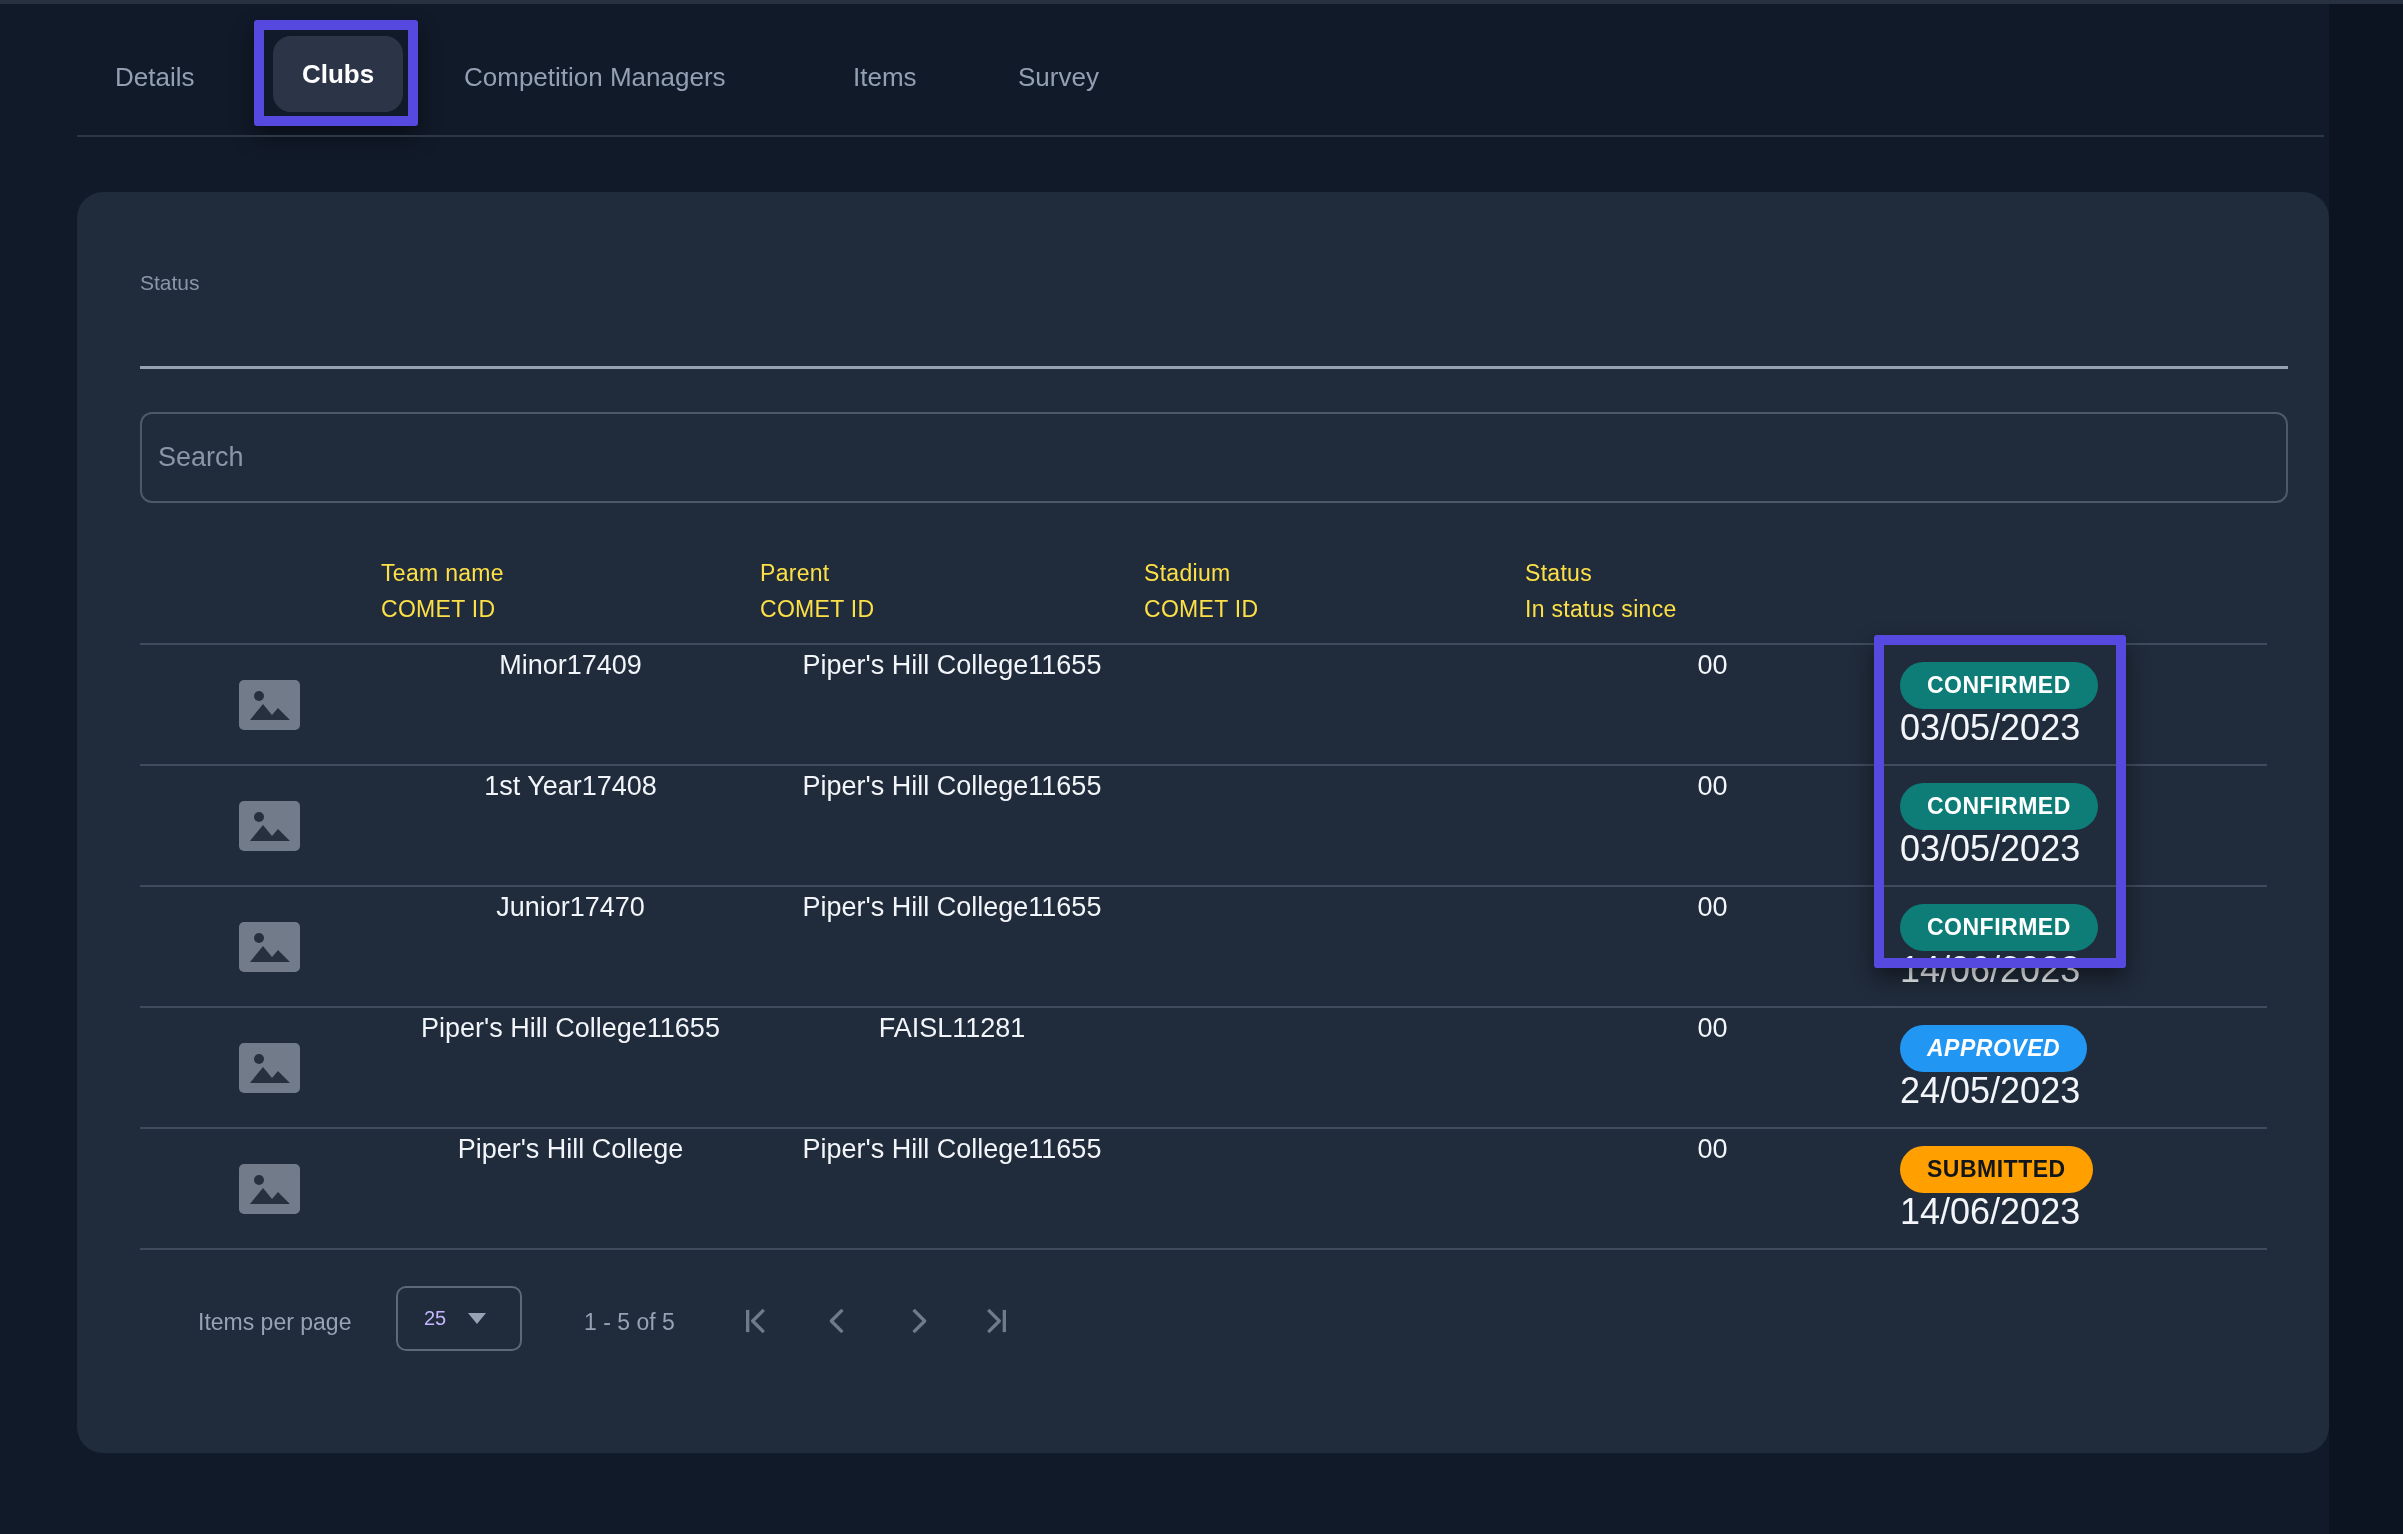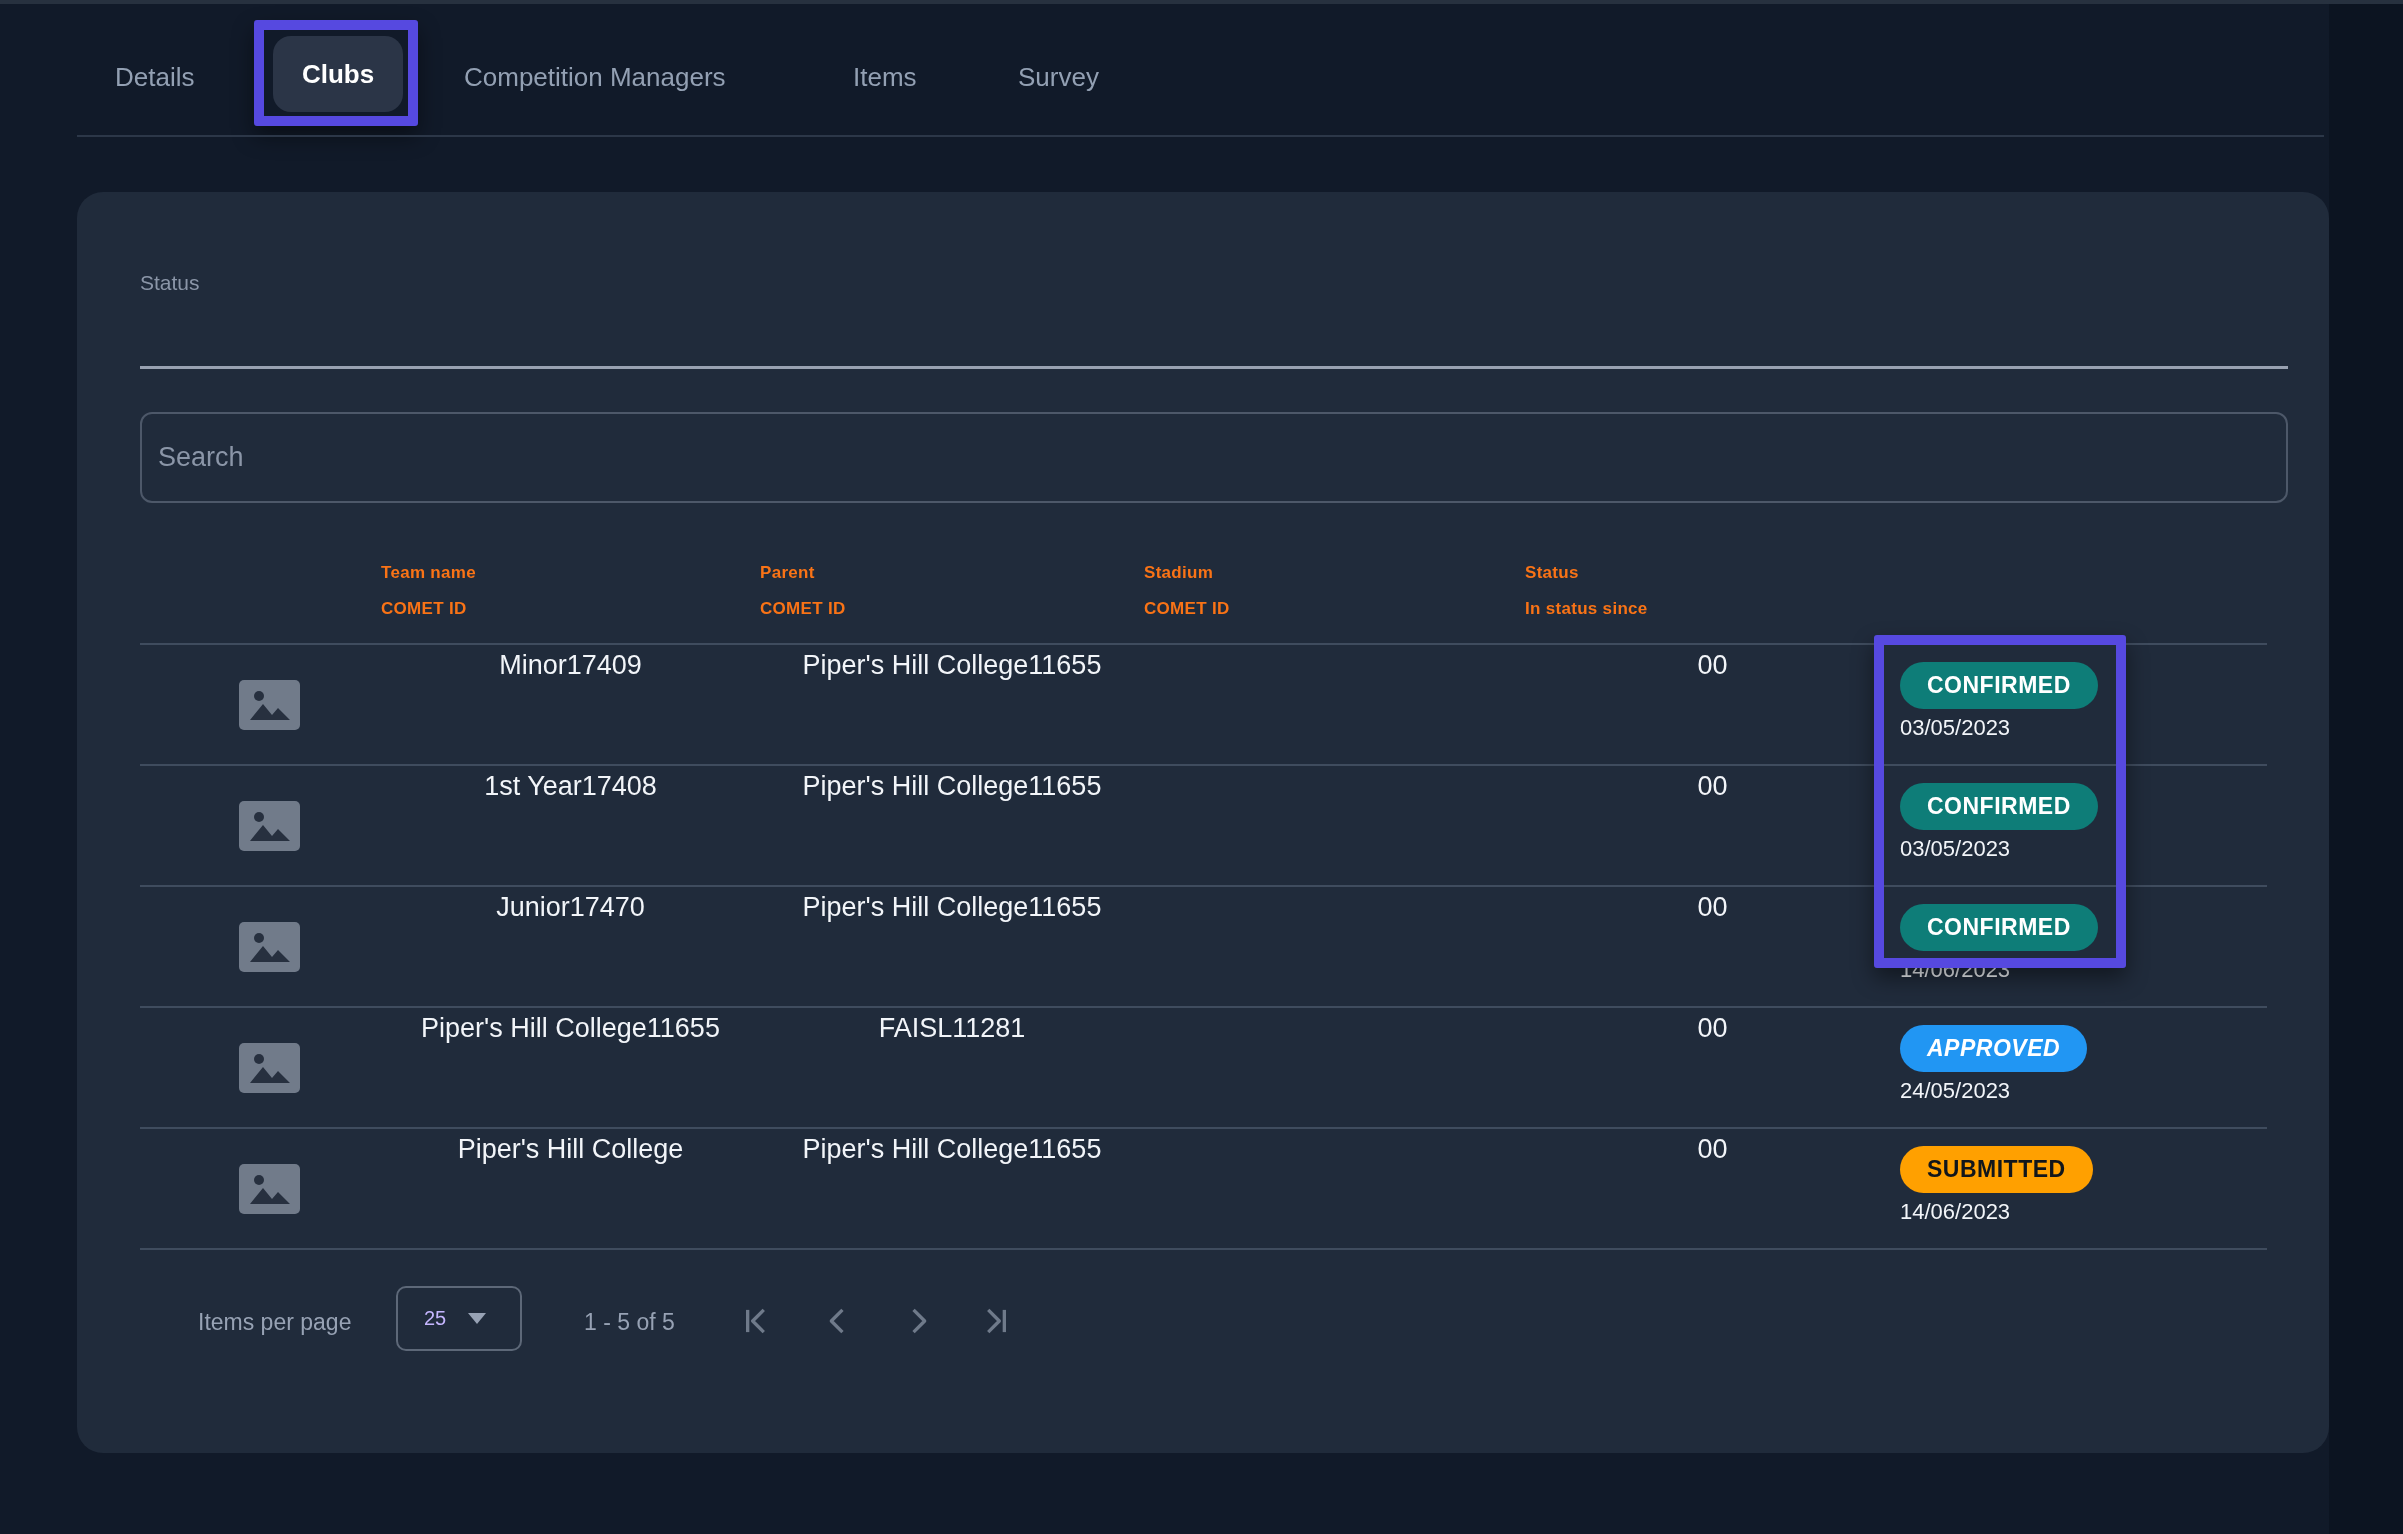--- a/index.html
+++ b/index.html
@@ -47,35 +47,35 @@
     color:#e7ebf0;font-size:27px;font-family:"Liberation Sans",sans-serif;
   }
   .search-input::placeholder{color:#8b96a8;opacity:1;}
 
   
   .tbl{position:absolute;left:63px;top:351px;width:2127px;}
   .thead,.trow{
     display:grid;grid-template-columns:241px 379px 384px 381px 375px 366px;
   }
   .thead{height:100px;border-bottom:2px solid rgba(122,138,160,.35);}
-  .thead .hcell{padding-top:12px;color:#f97316;font-size:17px;font-weight:700;line-height:36px;letter-spacing:0.3px;}
+  .thead .hcell{padding-top:12px;color:#fde047;font-size:23px;font-weight:400;line-height:36px;letter-spacing:0.3px;}
   .trow{height:119px;border-bottom:2px solid rgba(122,138,160,.35);}
   .cell{display:flex;justify-content:center;}
   .cell .l1,.cell .l2{color:#f2f5f9;font-size:27px;line-height:40px;white-space:nowrap;}
   .avatar-cell{display:flex;align-items:center;padding-left:99px;}
   .avatar{
     width:61px;height:50px;background:#717b8a;border-radius:5px;
     display:flex;align-items:center;justify-content:center;
   }
   .status-cell{display:flex;flex-direction:column;justify-content:center;align-items:flex-start;}
   .badge{
     display:inline-block;height:47px;line-height:47px;padding:0 27px;border-radius:24px;
     font-size:23px;font-weight:700;letter-spacing:0.5px;white-space:nowrap;
   }
-  .since{color:#f2f5f9;font-size:22px;line-height:38px;}
+  .since{color:#f2f5f9;font-size:36px;line-height:38px;}
 
   
   .pager{position:absolute;left:0px;top:1085px;width:2127px;height:89px;}
   .pager-label{position:absolute;left:121px;top:27px;font-size:23px;color:#97a2b4;line-height:36px;}
   .page-size{
     position:absolute;left:319px;top:9px;width:126px;height:65px;box-sizing:border-box;
     border:2px solid #5d6878;border-radius:10px;cursor:pointer;
     display:flex;align-items:center;padding-left:26px;
   }
   .page-size .val{color:#c4b5fd;font-size:20px;font-weight:500;}

